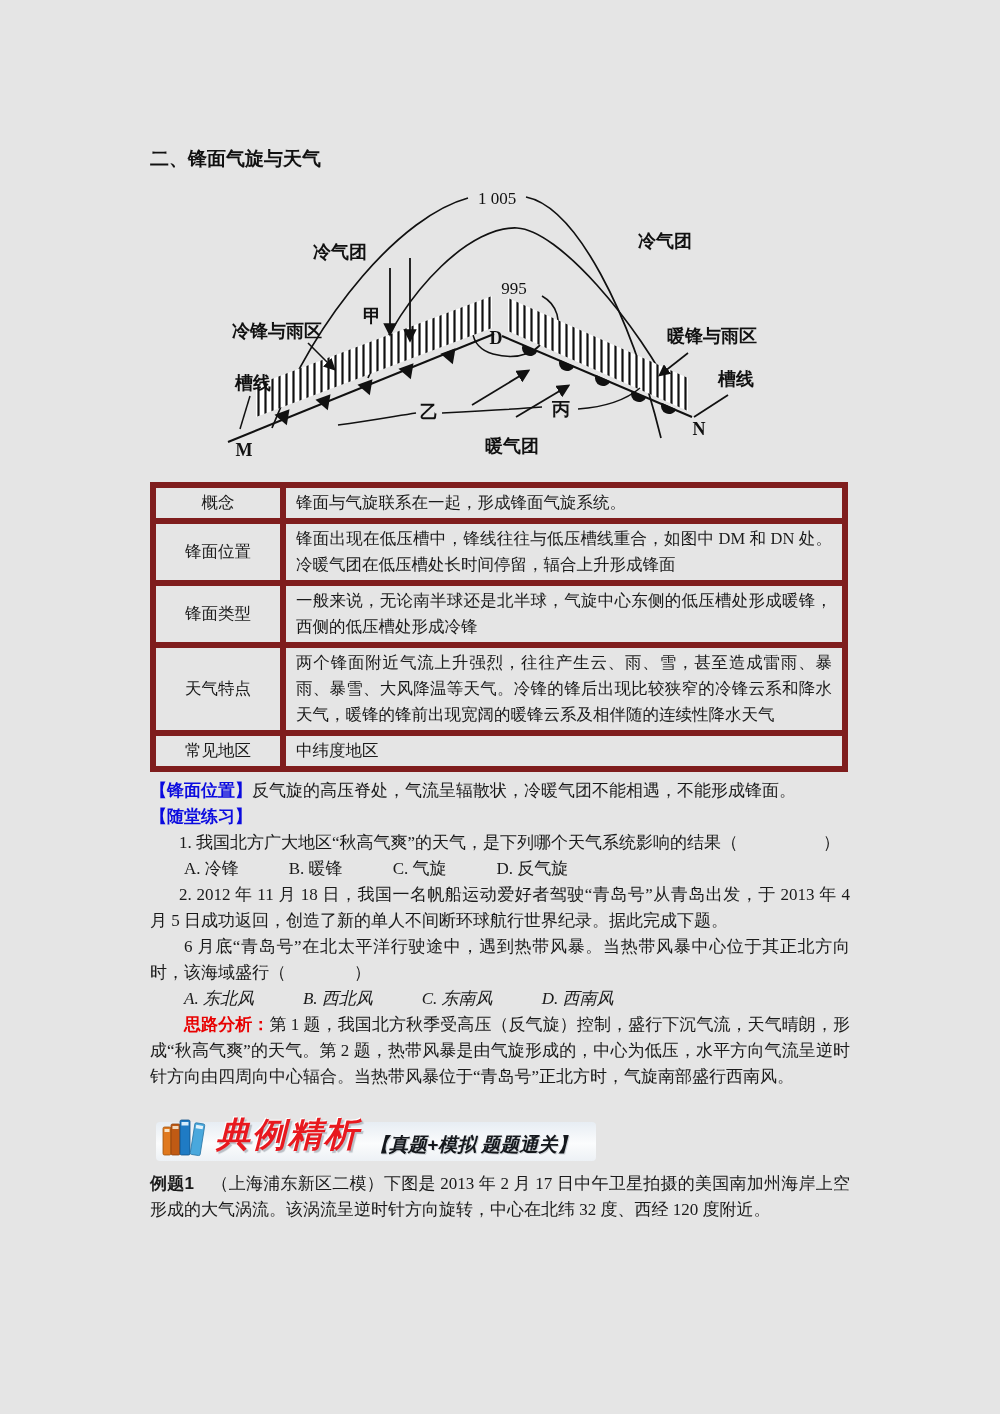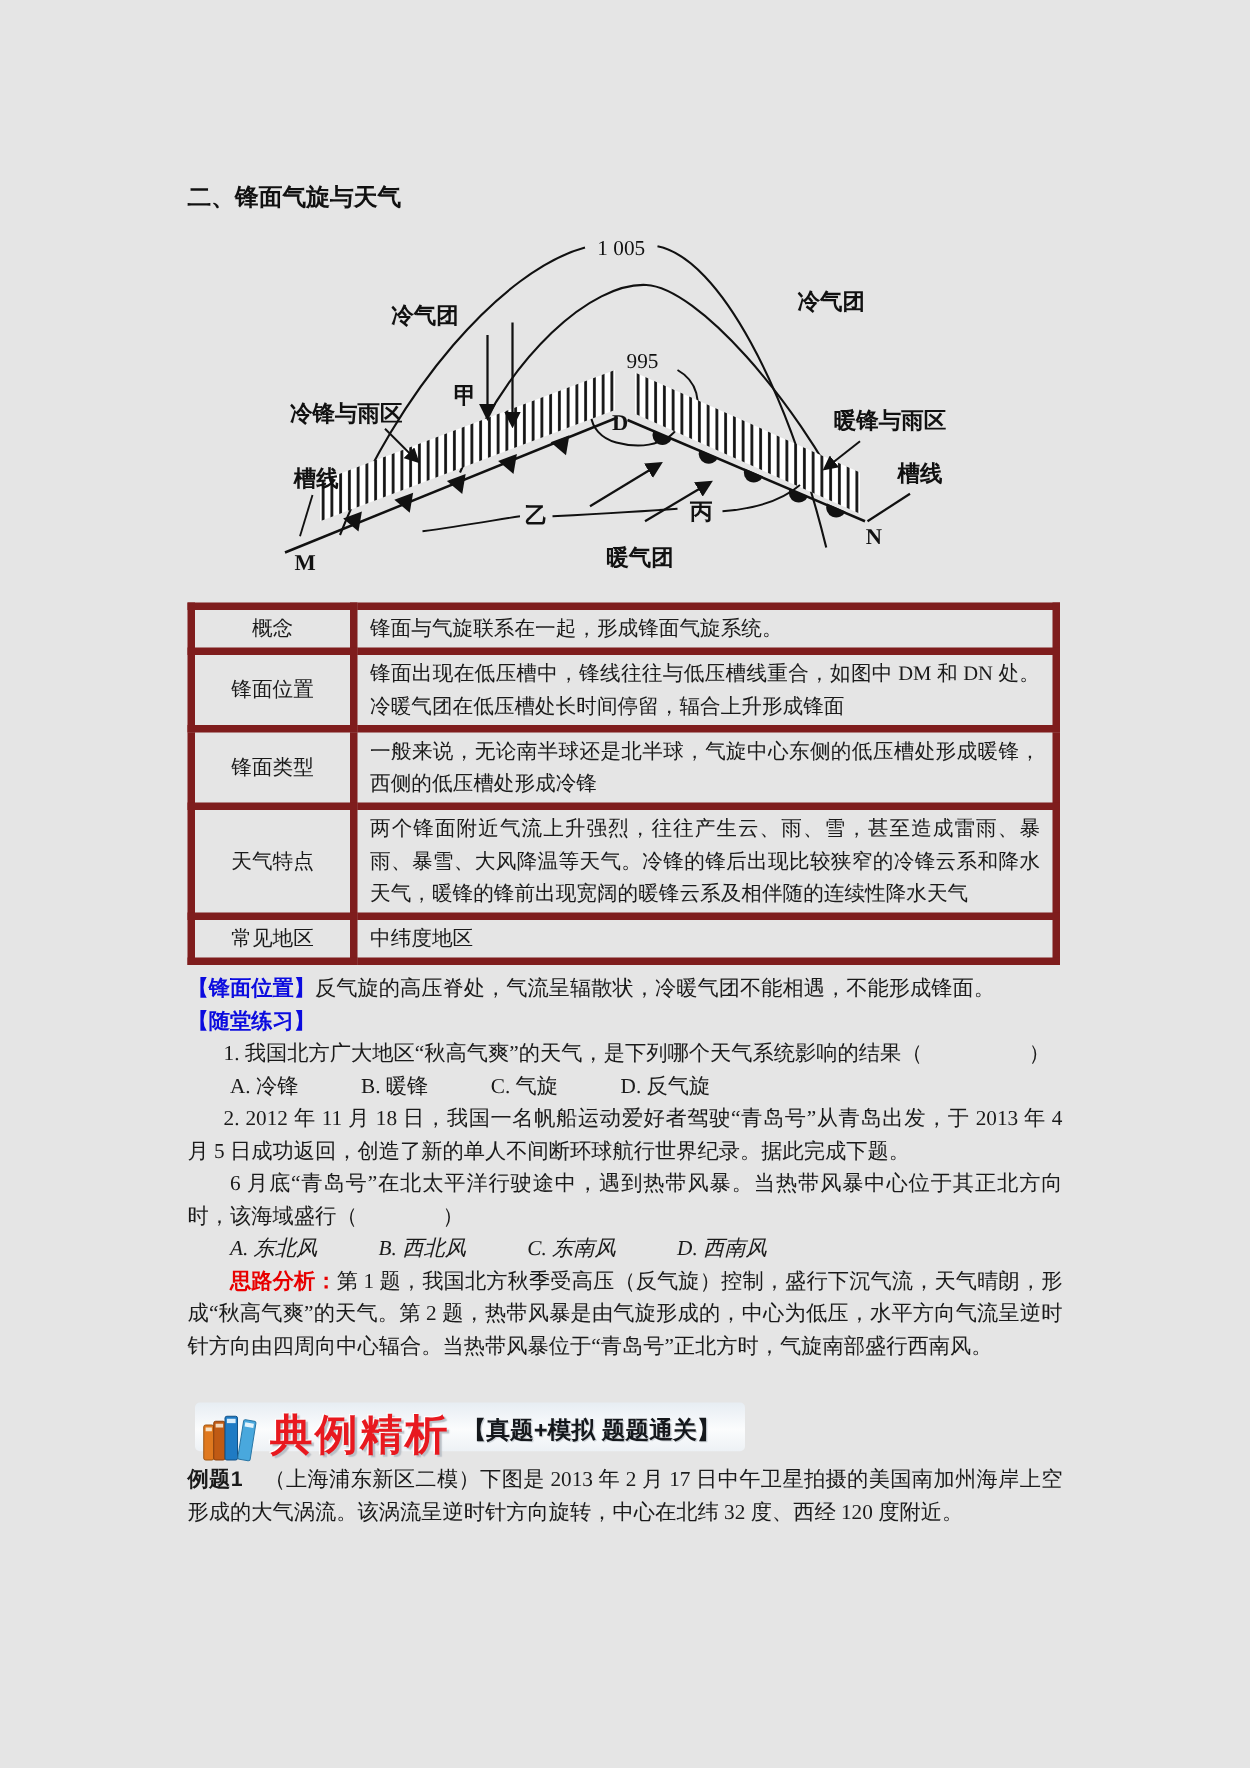--- a/index.html
+++ b/index.html
@@ -36,24 +36,25 @@
   .bodytext { font-size:17px; line-height:26px; text-align:justify; }
   .bodytext p { margin:0; }
   .indent { text-indent:2em; }
   .q-indent { text-indent:1.7em; }
   .tag-blue { color:#0b0bdf; font-weight:bold; font-family:"Liberation Sans","DejaVu Sans",sans-serif; }
   .tag-red { color:#e80000; font-weight:bold; font-family:"Liberation Sans","DejaVu Sans",sans-serif; }
   .opts { display:flex; gap:50px; padding-left:34px; }
   .note-block { margin-top:6px; }
 
   .banner {
-    display:flex; align-items:flex-start; gap:10px;
+    display:flex; align-items:flex-end; gap:10px;
     margin-top:32px; margin-left:6px; width:440px; height:39px;
     padding:3px 12px 3px 4px; border-radius:4px;
     background:linear-gradient(180deg,#e7edf3 0%,#fbfcfd 55%,#edf1f5 100%);
+    font-style:italic;
   }
   .banner-title {
     font-family:"Liberation Sans","DejaVu Sans",sans-serif;
     font-size:34px; font-weight:bold; color:#e8191f; letter-spacing:2px;
     text-shadow:-1px -1px 0 #ffffff, 2px 2px 1px #b9bfc6;
     white-space:nowrap;
   }
   .banner-sub {
     font-family:"Liberation Sans","DejaVu Sans",sans-serif;
     font-size:19px; font-weight:bold; color:#15181c;

